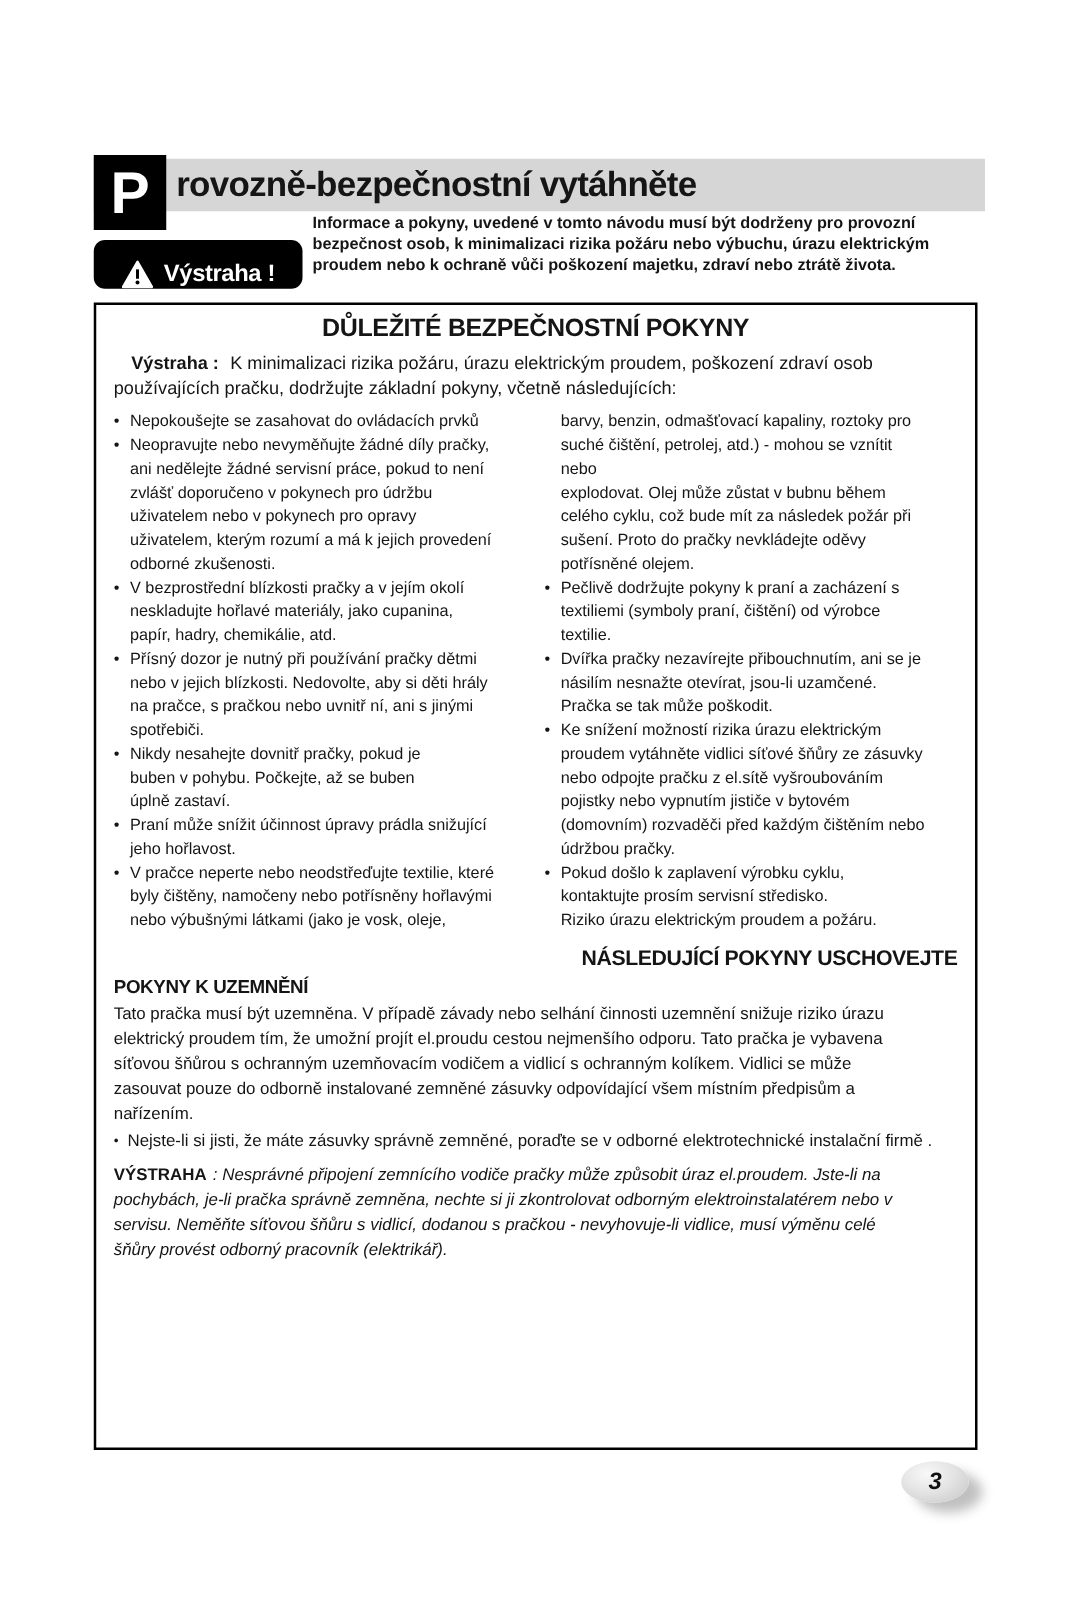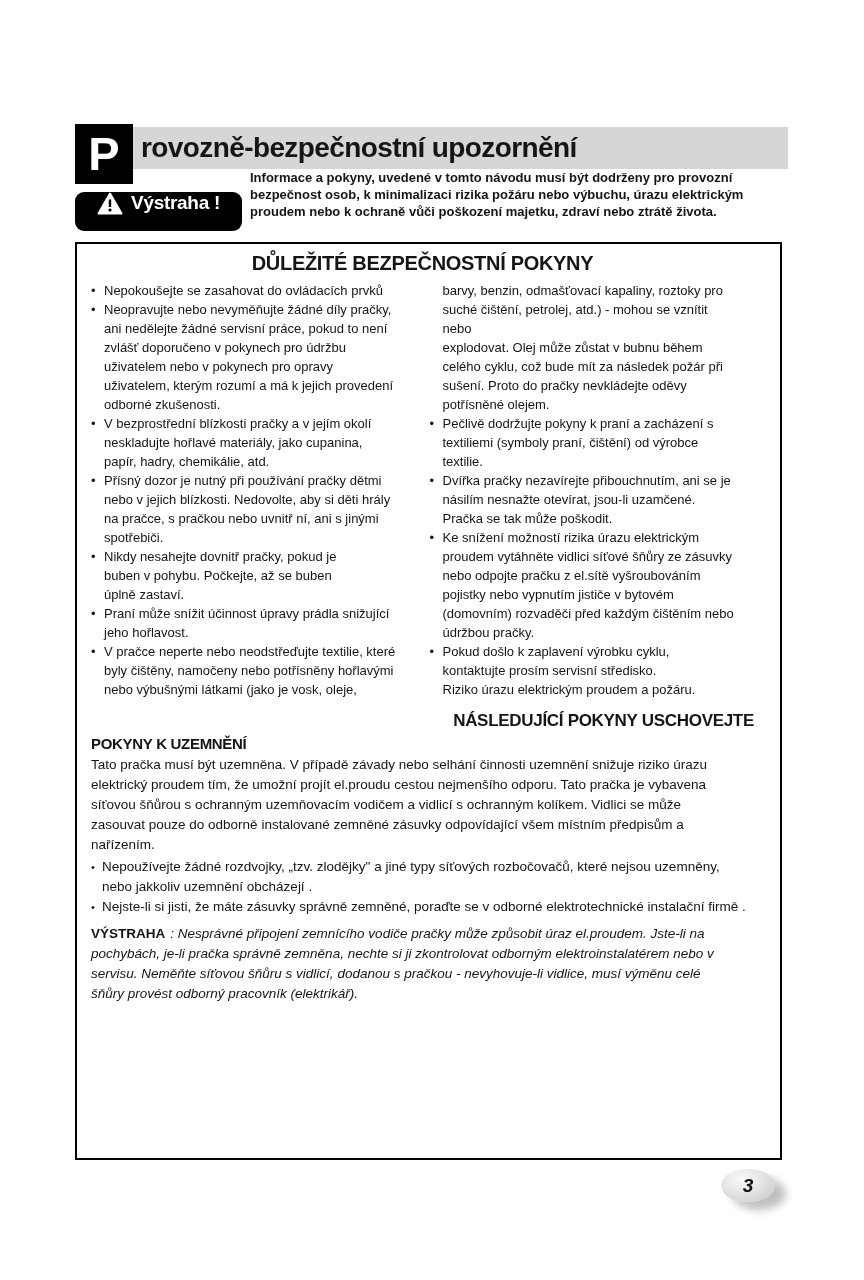--- a/index.html
+++ b/index.html
@@ -21,34 +21,34 @@
   }
   .doc-title{
     position:absolute;left:66px;top:3px;height:42px;line-height:42px;
     font-size:28px;font-weight:bold;letter-spacing:-0.6px;white-space:nowrap;
   }
 
   
   .warning-banner{
     position:absolute;top:192px;left:75px;width:167px;height:39px;
     background:#000;border-radius:9px;color:#fff;
-    display:flex;align-items:flex-start;justify-content:center;gap:8px;
+    display:flex;align-items:flex-end;justify-content:center;gap:8px;
   }
   .warning-banner .blabel{font-size:19px;font-weight:bold;letter-spacing:-0.3px;}
   .tri-icon{display:inline-flex;}
   .banner-text{
     position:absolute;top:170px;left:250px;width:545px;
     font-size:13px;font-weight:bold;line-height:16.8px;white-space:pre-line;
   }
 
   
   .safety-box{
     position:absolute;top:242px;left:75px;width:707px;min-height:918px;
     border:2px solid #000;box-sizing:border-box;
-    padding:6px 26px 8px 14px;
+    padding:6px 14px 8px 14px;
   }
   .box-title{text-align:center;font-size:20px;font-weight:bold;margin:2px 0 6px 0;letter-spacing:-0.3px;}
   .intro{font-size:14.5px;line-height:20px;margin:0 0 6px 0;text-indent:14px;}
   .intro b{margin-right:9px;}
   .intro .intro-text{white-space:pre-line;}
 
   .columns{display:flex;gap:14px;}
   .col{flex:1;min-width:0;}
   ul.bullets{list-style:none;margin:0;padding:0;font-size:13px;line-height:19px;}
   ul.bullets li{position:relative;padding-left:13px;white-space:pre-line;}
@@ -76,39 +76,41 @@
   }
 </style>
 </head>
 <body>
 
 <div class="page">
 
   <div class="doc-header">
     <div class="header-bar"></div>
     <div class="drop-cap">P</div>
-    <div class="doc-title">rovozně-bezpečnostní upozornění</div>
+    <div class="doc-title">rovozně-bezpečnostní vytáhněte</div>
   </div>
 
   <div class="warning-banner">
     <span class="tri-icon">
         <svg width="26" height="23" viewBox="0 0 26 23">
           <path d="M13 1.5 L24.5 21.5 H1.5 Z" fill="#ffffff" stroke="#ffffff" stroke-width="2" stroke-linejoin="round"></path>
           <rect x="11.8" y="7.5" width="2.4" height="7.5" fill="#000"></rect>
           <circle cx="13" cy="18" r="1.6" fill="#000"></circle>
         </svg>
       </span>
     <span class="blabel">Výstraha !</span>
   </div>
   <div class="banner-text">Informace a pokyny, uvedené v tomto návodu musí být dodrženy pro provozní
 bezpečnost osob, k minimalizaci rizika požáru nebo výbuchu, úrazu elektrickým
 proudem nebo k ochraně vůči poškození majetku, zdraví nebo ztrátě života.</div>
 
   <div class="safety-box">
     <div class="box-title">DŮLEŽITÉ BEZPEČNOSTNÍ POKYNY</div>
+    <p class="intro"><b>Výstraha :</b><span class="intro-text">K minimalizaci rizika požáru, úrazu elektrickým proudem, poškození zdraví osob
+používajících pračku, dodržujte základní pokyny, včetně následujících:</span></p>
 
     <div class="columns">
       <div class="col">
         <ul class="bullets">
           <li>Nepokoušejte se zasahovat do ovládacích prvků</li>
           <li>Neopravujte nebo nevyměňujte žádné díly pračky,
 ani nedělejte žádné servisní práce, pokud to není
 zvlášť  doporučeno v pokynech pro údržbu
 uživatelem nebo v pokynech pro opravy
 uživatelem, kterým rozumí a má k jejich provedení
@@ -160,22 +162,20 @@
 
     <div class="keep-title">NÁSLEDUJÍCÍ POKYNY USCHOVEJTE</div>
 
     <div class="grounding-heading">POKYNY K UZEMNĚNÍ</div>
     <p class="grounding-paragraph">Tato pračka musí být uzemněna. V případě závady nebo selhání činnosti uzemnění snižuje riziko úrazu
 elektrický proudem tím, že umožní projít el.proudu cestou nejmenšího odporu.  Tato pračka je vybavena
 síťovou šňůrou s ochranným uzemňovacím vodičem a vidlicí s ochranným kolíkem. Vidlici se může
 zasouvat pouze do odborně instalované zemněné zásuvky odpovídající všem místním předpisům a
 nařízením.</p>
     <ul class="gbullets">
-      <li>Nepoužívejte žádné rozdvojky, „tzv. zlodějky" a jiné typy  síťových rozbočovačů, které nejsou uzemněny,
-nebo jakkoliv uzemnění obcházejí .</li>
       <li>Nejste-li si jisti, že máte zásuvky správně zemněné, poraďte se v odborné elektrotechnické instalační firmě .</li>
     </ul>
     <p class="gwarning"><b>VÝSTRAHA</b><span class="gw-text">: Nesprávné připojení zemnícího vodiče pračky může způsobit úraz el.proudem. Jste-li na
 pochybách, je-li pračka správně zemněna, nechte si ji zkontrolovat odborným elektroinstalatérem nebo v
 servisu.  Neměňte síťovou šňůru s vidlicí, dodanou s pračkou - nevyhovuje-li vidlice, musí výměnu celé
 šňůry provést odborný pracovník (elektrikář).</span></p>
   </div>
 
   <div class="page-badge">
       <span>3</span>

